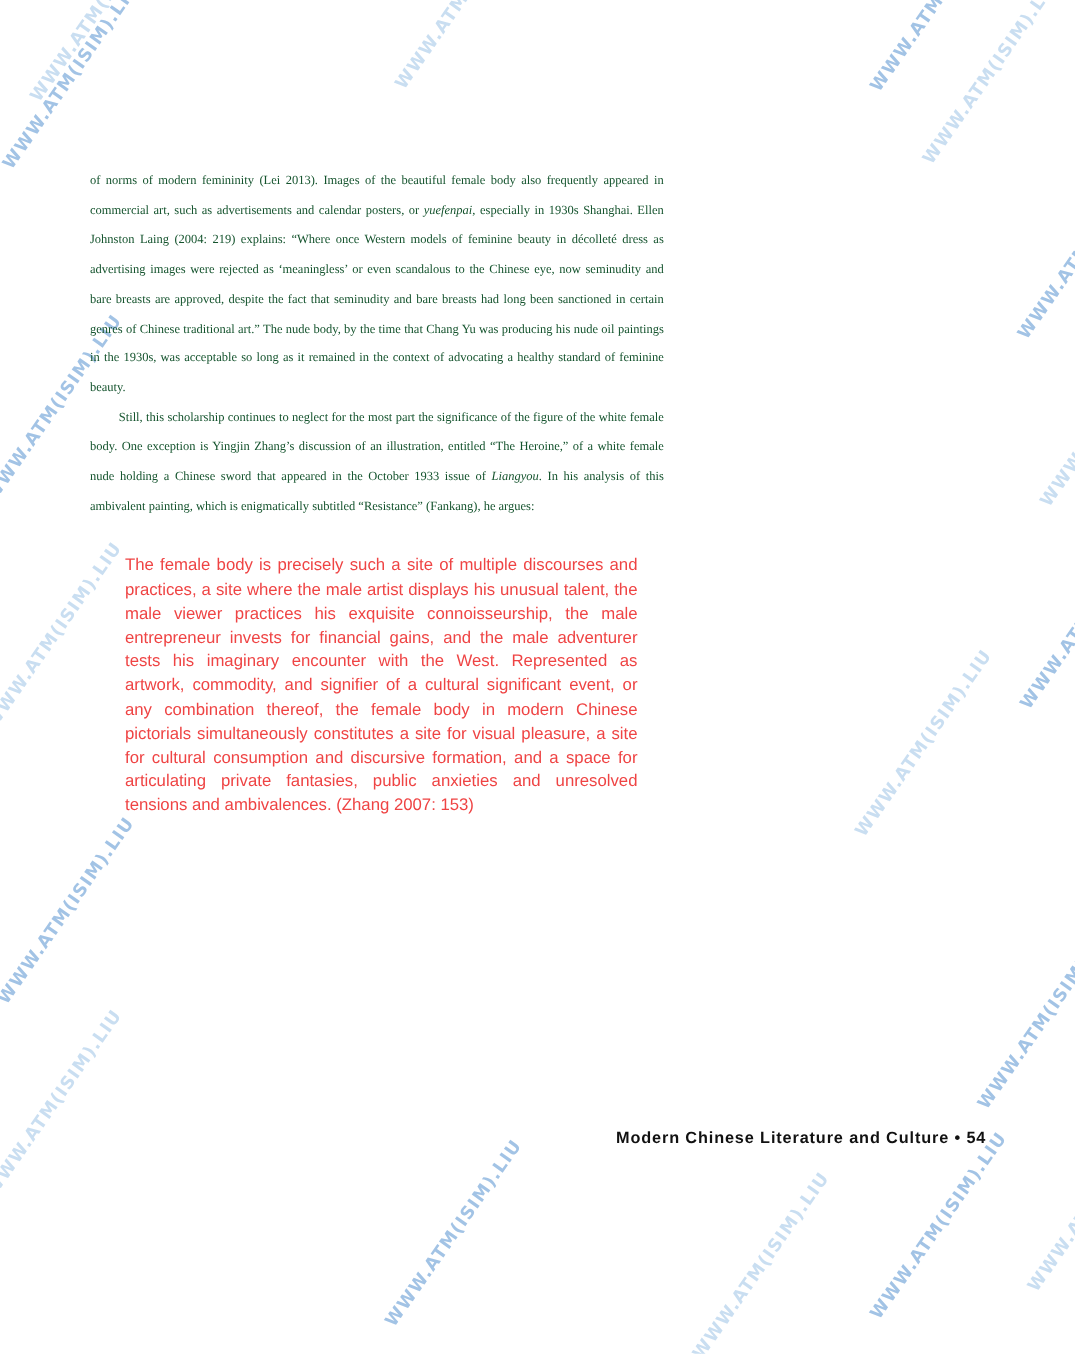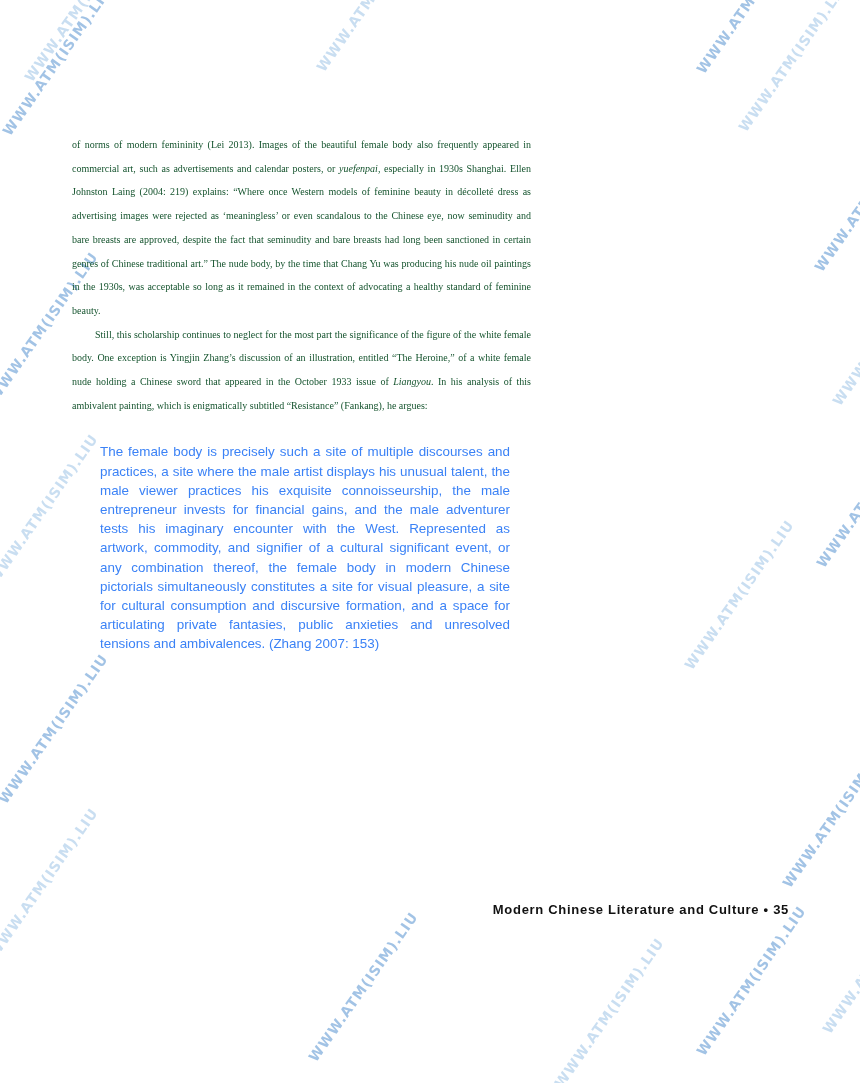--- a/index.html
+++ b/index.html
@@ -43,21 +43,21 @@
     font-family: Liberation Serif, serif;
   }
   .para.indent { text-indent: 23px; }
   .quote {
     display: block;
     margin: 25px 0 29px 28px;
     width: 410px;
     font-size: 13.4px;
     line-height: 19.2px;
     text-align: justify;
-    color: #3b82f6;
+    color: #ef4444;
   }
 
   .journal-line {
     position: absolute;
     top: 902px;
     right: 71px;
     font-size: 13px;
     font-weight: 700;
     letter-spacing: 0.7px;
     color: #111111;
@@ -106,19 +106,19 @@
     <div class="wm light" style="left:558px; top:1078px;">WWW.ATM(ISIM).LIU</div>
     <div class="wm" style="left:700px; top:1046px;">WWW.ATM(ISIM).LIU</div>
   </div>
 
   <div class="article">
     <p class="para"><span>of norms of modern femininity (Lei 2013). Images of the beautiful female body also frequently appeared in commercial art, such as advertisements and calendar posters, or </span><span style="font-style: italic;">yuefenpai</span><span>, especially in 1930s Shanghai. Ellen Johnston Laing (2004: 219) explains: “Where once Western models of feminine beauty in décolleté dress as advertising images were rejected as ‘meaningless’ or even scandalous to the Chinese eye, now seminudity and bare breasts are approved, despite the fact that seminudity and bare breasts had long been sanctioned in certain genres of Chinese traditional art.” The nude body, by the time that Chang Yu was producing his nude oil paintings in the 1930s, was acceptable so long as it remained in the context of advocating a healthy standard of feminine beauty.</span></p>
     <p class="para indent"><span>Still, this scholarship continues to neglect for the most part the significance of the figure of the white female body. One exception is Yingjin Zhang’s discussion of an illustration, entitled “The Heroine,” of a white female nude holding a Chinese sword that appeared in the October 1933 issue of </span><span style="font-style: italic;">Liangyou</span><span>. In his analysis of this ambivalent painting, which is enigmatically subtitled “Resistance” (Fankang), he argues:</span></p>
     <blockquote class="quote">The female body is precisely such a site of multiple discourses and practices, a site where the male artist displays his unusual talent, the male viewer practices his exquisite connoisseurship, the male entrepreneur invests for financial gains, and the male adventurer tests his imaginary encounter with the West. Represented as artwork, commodity, and signifier of a cultural significant event, or any combination thereof, the female body in modern Chinese pictorials simultaneously constitutes a site for visual pleasure, a site for cultural consumption and discursive formation, and a space for articulating private fantasies, public anxieties and unresolved tensions and ambivalences. (Zhang 2007: 153)</blockquote>
   </div>
 
-  <div class="journal-line">Modern Chinese Literature and Culture • 35</div>
+  <div class="journal-line">Modern Chinese Literature and Culture • 54</div>
 
   <div class="notice">
     <div class="line"><span>This content downloaded from </span><span class="redacted">142.104.240.194</span><span> on </span><span class="redacted">Thu, 16 Jan 2020 01:43:15 UTC</span></div>
   </div>
 
 </div>
 
 </body></html>

